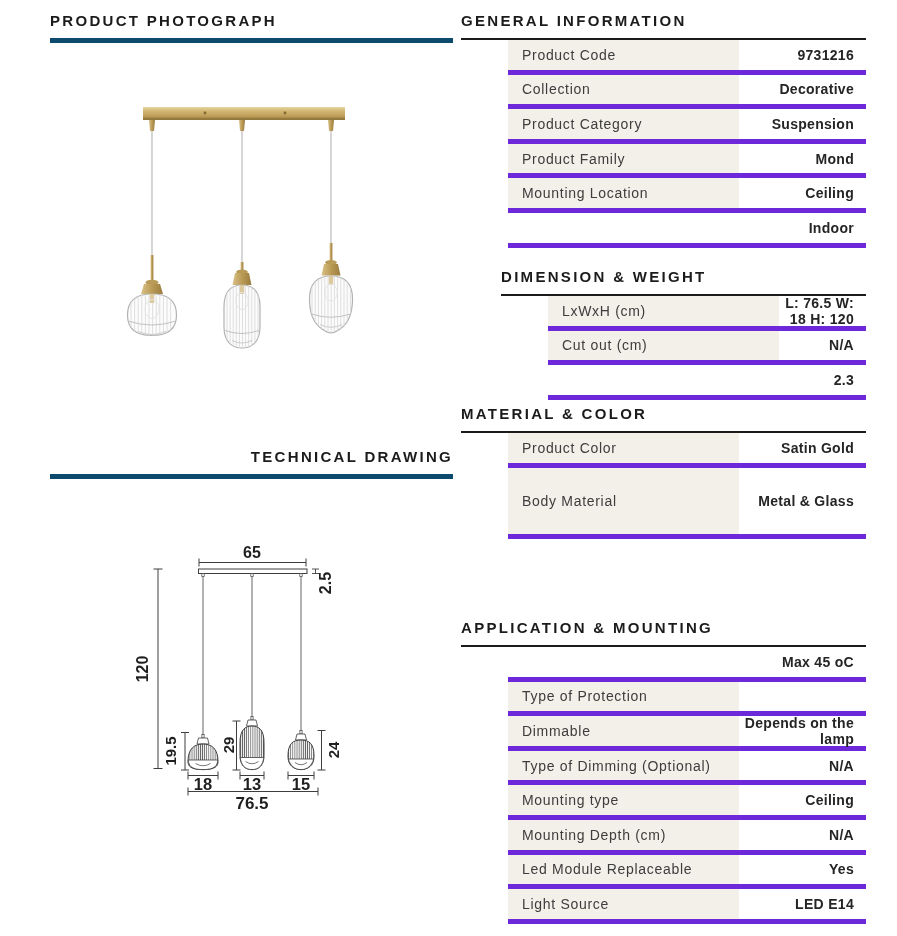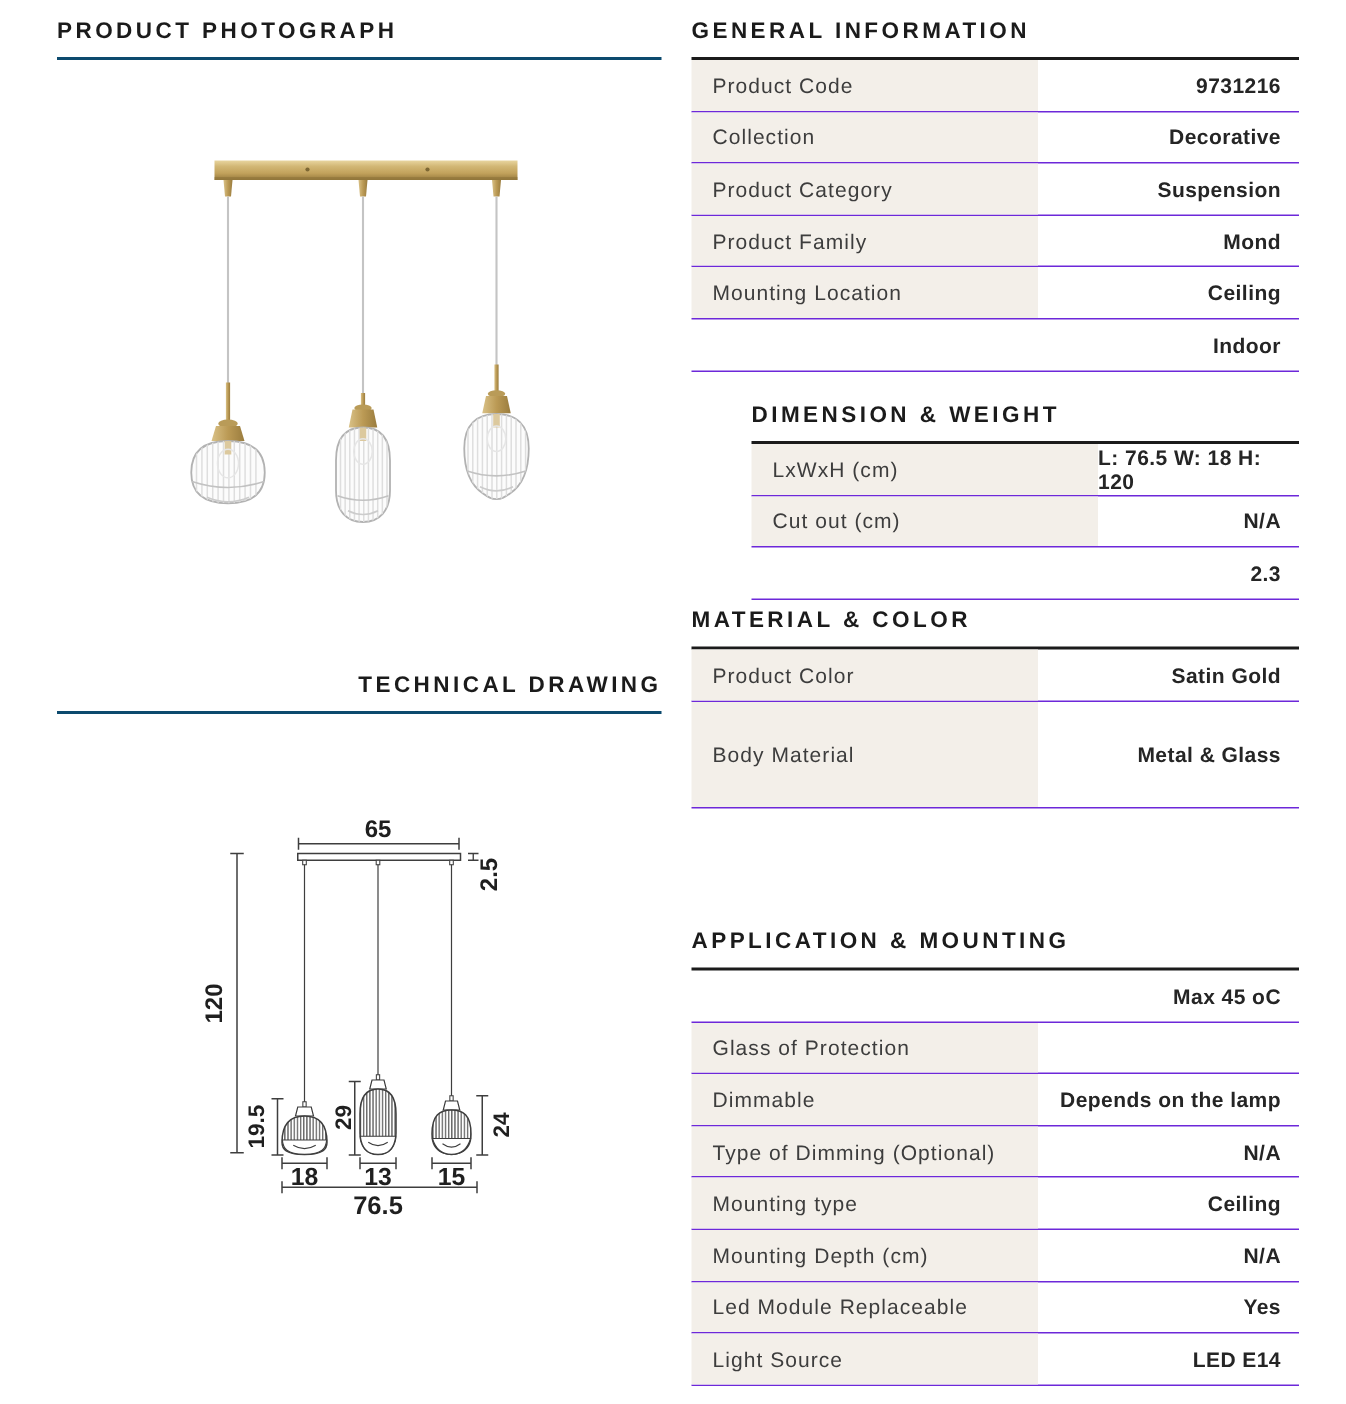--- a/index.html
+++ b/index.html
@@ -9,42 +9,42 @@
 
   
   .col-left  { position:absolute; left:38px;  top:0; width:403px; height:936px; }
   .col-right { position:absolute; left:461px; top:0; width:405px; height:742px; }
 
   
   .sec-title {
     font-size:15px; font-weight:bold; letter-spacing:2.3px;
     color:#1b1b1b; line-height:17px; white-space:nowrap;
   }
-  .left-title { position:absolute; left:0; width:403px; padding-bottom:9px; border-bottom:2px solid #0c4a6e; }
+  .left-title { position:absolute; left:12px; width:403px; padding-bottom:9px; border-bottom:5px solid #0c4a6e; }
   #photo-title   { top:12px; }
   #drawing-title { top:448px;text-align:right; }
 
   
   .rsection { position:absolute; left:0; width:405px; }
   #sec-general     { top:12px; }
   #sec-dimension   { top:268px;padding-left:40px; }
   #sec-material    { top:405px; }
   #sec-application { top:619px; }
   .rsection .sec-title { padding-bottom:9px; }
   .spec-table { border-top:2px solid #1b1b1b; }
-  .trow { display:flex; align-items:stretch; height:34.6px; border-bottom:1px solid #6d28d9; }
+  .trow { display:flex; align-items:stretch; height:34.6px; border-bottom:5px solid #6d28d9;margin-left:47px; }
   .trow.tall { height:71px; }
   .tlabel {
     width:231px; background:#f3efe9; display:flex; align-items:center;
     padding-left:14px; font-size:14px; letter-spacing:0.7px; color:#3d3d3d;
   }
   .tvalue {
     flex:1; display:flex; align-items:center; justify-content:flex-end;
     padding-right:12px; font-size:14px; font-weight:bold; letter-spacing:0.3px;
-    color:#252525; 
+    color:#252525; text-align:right;
   }
 
   
   #photo-svg   { position:absolute; left:0;  top:88px; }
   #drawing-svg { position:absolute; left:90px; top:545px; }
   svg text.dim { font-family:"Liberation Sans",sans-serif; font-weight:bold; fill:#1f1f1f; }
 </style>
 </head>
 <body>
 
@@ -291,21 +291,21 @@
       </div>
     </section>
 
     <section class="rsection" id="sec-application">
       <h3 class="sec-title">APPLICATION &amp; MOUNTING</h3>
       <div class="spec-table">
         <div class="trow">
           <div class="tvalue">Max 45 oC</div>
         </div>
         <div class="trow">
-          <div class="tlabel">Glass of Protection</div>
+          <div class="tlabel">Type of Protection</div>
         </div>
         <div class="trow">
           <div class="tlabel">Dimmable</div>
           <div class="tvalue">Depends on the lamp</div>
         </div>
         <div class="trow">
           <div class="tlabel">Type of Dimming (Optional)</div>
           <div class="tvalue">N/A</div>
         </div>
         <div class="trow">

